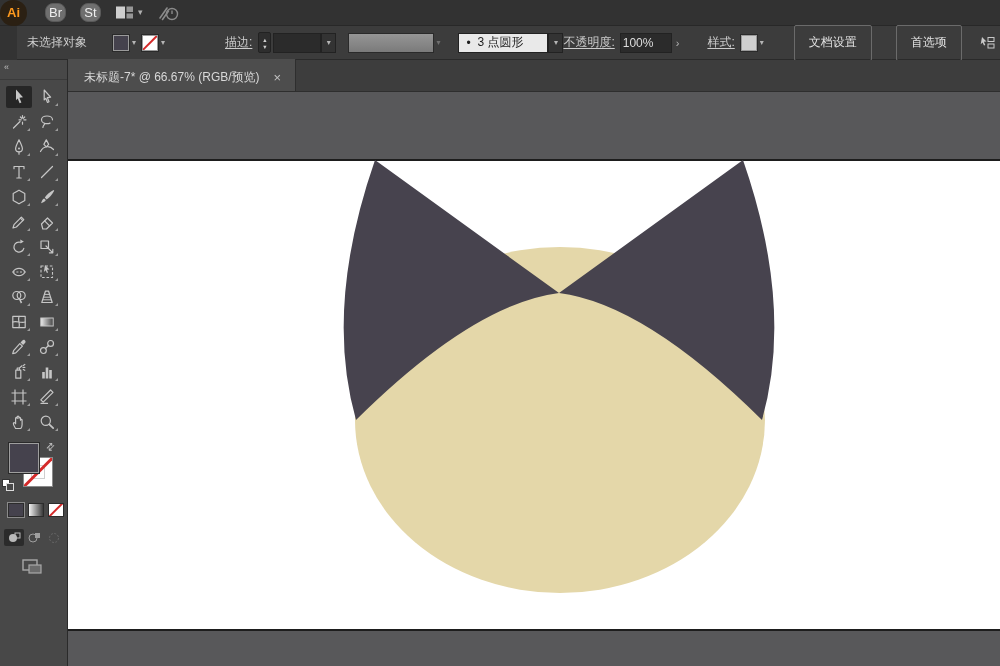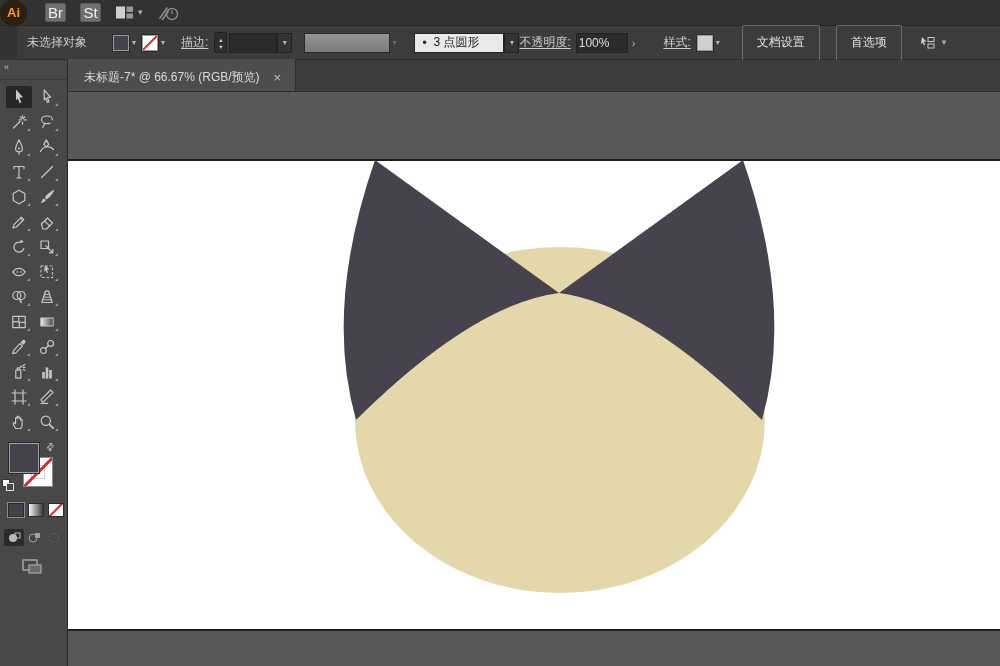--- a/index.html
+++ b/index.html
@@ -9,48 +9,48 @@
 
   
   .menubar { position:absolute; left:0; top:0; width:1000px; height:26px; background:#323232;
              display:flex; align-items:center; border-bottom:1px solid #282828; }
   .ai-logo { width:27px; height:26px; background:#2b2013; color:#ff9a1e; font-weight:bold;
              font-size:13px; display:flex; align-items:center; justify-content:center;border-radius:13px; }
   .menu-items { display:flex; align-items:center; margin-left:12px; }
   .menu-item { color:#d4d4d4; font-size:12.5px; padding:0 13px; height:26px; line-height:26px; cursor:default; }
   .menubar-right { display:flex; align-items:center; margin-left:18px; gap:14px; }
   .badge { width:21px; height:19px; background:#6f6f6f; color:#efefef; border:1px solid #5a5a5a;
-           font-size:15px; display:flex; align-items:center; justify-content:center; border-radius:2px; }
+           font-size:13px; display:flex; align-items:center; justify-content:center; border-radius:8px; }
   .chev { color:#b0b0b0; font-size:9px; line-height:1; }
   .icon-btn { display:flex; align-items:center; gap:4px; }
 
   
   .controlbar { position:absolute; left:17px; top:26px; width:1000px; height:34px; background:#3c3c3c;
                 display:flex; align-items:center; border-bottom:1px solid #2a2a2a; color:#cccccc;
                 font-size:12px; padding-left:10px; }
-  .underlined { text-decoration:underline; text-underline-offset:2px; }
+  .underlined { text-decoration:underline; text-underline-offset:2px;margin-left:44px; }
   .swatch { width:16px; height:16px; border:1px solid #9a9a9a; outline:1px solid #2a2a2a; }
   .swatch.none { background:#fff; position:relative; overflow:hidden; }
   .swatch.none::after, .minibtn.none::after { content:""; position:absolute; left:-20%; right:-20%; top:45%;
                 height:2px; background:#d42a2a; transform:rotate(-45deg); }
   .sw-chev { font-size:8px; color:#b5b5b5; margin:0 6px 0 3px; }
   .stepper { width:13px; height:21px; background:#2e2e2e; border:1px solid #222; border-radius:2px;
              display:flex; flex-direction:column; align-items:center; justify-content:center; margin:0 2px 0 6px; }
   .stepper span { font-size:6.5px; line-height:7px; color:#cfcfcf; }
   .dark-field { height:20px; background:#2b2b2b; border:1px solid #222; color:#dddddd;
                 display:flex; align-items:center; padding:0 2px; }
   .chev-btn { width:15px; height:20px; background:#333; border:1px solid #222; display:flex;
               align-items:center; justify-content:center; color:#b5b5b5; font-size:8px; }
   .profile-bar { width:86px; height:20px; border:1px solid #2a2a2a; margin-left:12px;
                  background:linear-gradient(to bottom,#9b9b9b,#7e7e7e); opacity:.95; }
   .profile-chev { font-size:8px; color:#6f6f6f; margin:0 10px 0 2px; }
   .brush-field { width:90px; height:20px; background:#e9e9e9; color:#1e1e1e; border:1px solid #222;
                  display:flex; align-items:center; gap:7px; padding:0 7px; margin-left:8px; }
   .outline-btn { height:36px; padding:0 14px; border:1px solid #6b6b6b; border-radius:2px; color:#e2e2e2;
-                 display:flex; align-items:center; font-size:12px; background:transparent; margin-left:16px; }
+                 display:flex; align-items:center; font-size:12px; background:transparent; margin-left:24px; }
   .expand-btn { color:#b5b5b5; font-size:11px; margin:0 4px; }
 
   
   .toolbar { position:absolute; left:0; top:60px; width:68px; height:606px; background:#484848;
              border-right:1px solid #2a2a2a; }
   .tb-head { height:14px; display:flex; align-items:center; padding-left:4px; color:#bdbdbd; font-size:9px; }
   .tb-grip { height:6px; border-bottom:1px solid #3a3a3a; margin-bottom:6px; }
   .tool-grid { display:grid; grid-template-columns:repeat(2,28px); justify-content:center; row-gap:3px; }
   .tool { width:26px; height:22px; display:flex; align-items:center; justify-content:center;
           position:relative; border-radius:2px; }

